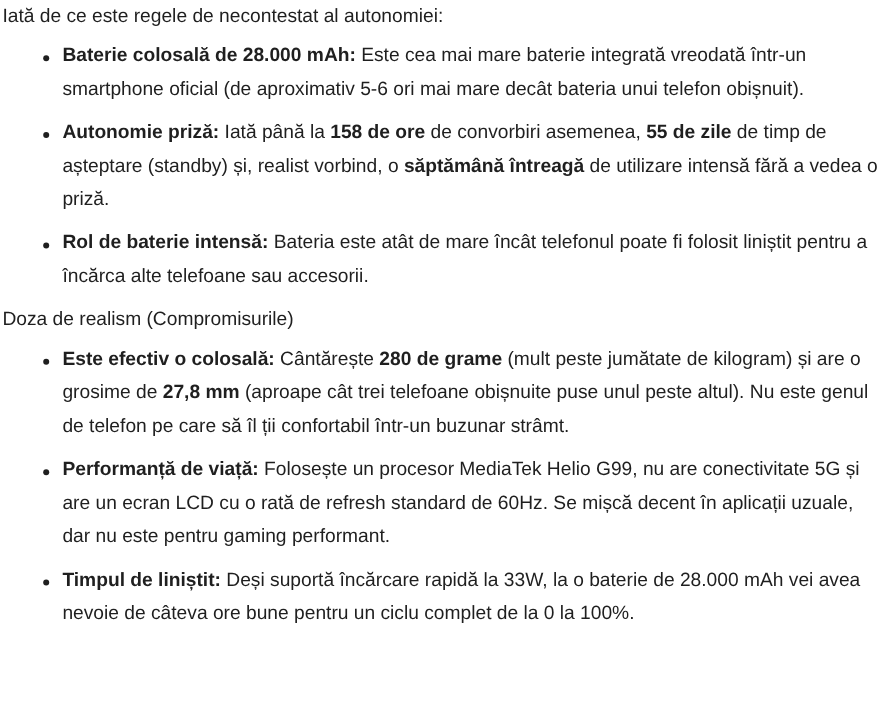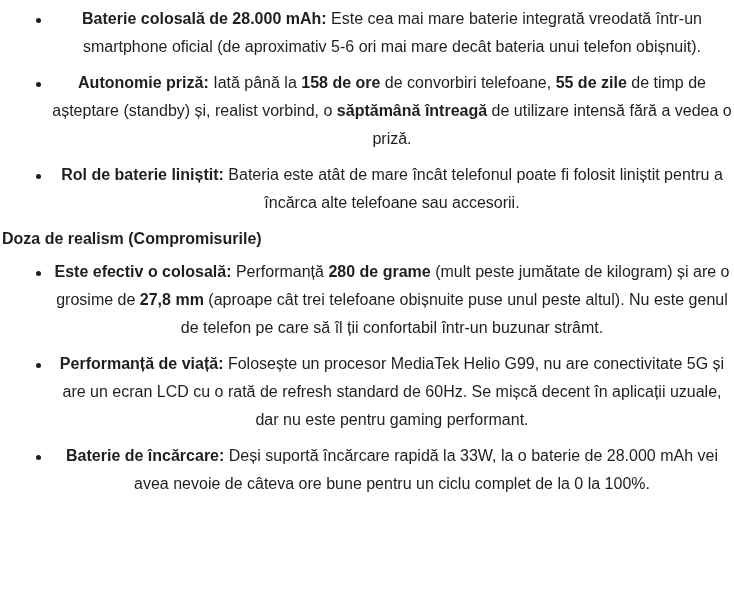--- a/index.html
+++ b/index.html
@@ -9,27 +9,26 @@
     overflow: hidden;
     background: #ffffff;
     color: #1f1f1f;
     font-family: "Liberation Sans", "DejaVu Sans", sans-serif;
     font-size: 16px;
     line-height: 28px;
     -webkit-font-smoothing: antialiased;
   }
   .content { padding: 0 2px; }
   p { margin: 0; }
-  p.heading { margin: 6px 0 2px 0; font-weight: 700; }
+  p.heading { margin: 6px 0 2px 0; font-weight: 400; }
   p.body-para { margin: 0 0 7px 0; }
   ul {
     list-style: none;
     margin: 5px 0 0 0;
     padding: 0 0 0 50px;
-    text-align: center;
   }
   li {
     position: relative;
     margin: 0 0 8px 0;
   }
   li .bullet-dot {
     position: absolute;
     left: -16px;
     top: 13px;
     width: 5px;
@@ -37,47 +36,48 @@
     border-radius: 50%;
     background: #1f1f1f;
   }
   strong { font-weight: 700; }
 </style>
 </head>
 <body>
 
 <div class="content">
 
+  <p>Iată de ce este regele de necontestat al autonomiei:</p>
 
   <ul>
     <li>
       <span class="bullet-dot"></span>
       <strong>Baterie colosală de 28.000 mAh:</strong><span> Este cea mai mare baterie integrată vreodată într-un smartphone oficial (de aproximativ 5-6 ori mai mare decât bateria unui telefon obișnuit).</span>
     </li>
     <li>
       <span class="bullet-dot"></span>
-      <strong>Autonomie priză:</strong><span> Iată până la </span><strong>158 de ore</strong><span> de convorbiri telefoane, </span><strong>55 de zile</strong><span> de timp de așteptare (standby) și, realist vorbind, o </span><strong>săptămână întreagă</strong><span> de utilizare intensă fără a vedea o priză.</span>
+      <strong>Autonomie priză:</strong><span> Iată până la </span><strong>158 de ore</strong><span> de convorbiri asemenea, </span><strong>55 de zile</strong><span> de timp de așteptare (standby) și, realist vorbind, o </span><strong>săptămână întreagă</strong><span> de utilizare intensă fără a vedea o priză.</span>
     </li>
     <li>
       <span class="bullet-dot"></span>
-      <strong>Rol de baterie liniștit:</strong><span> Bateria este atât de mare încât telefonul poate fi folosit liniștit pentru a încărca alte telefoane sau accesorii.</span>
+      <strong>Rol de baterie intensă:</strong><span> Bateria este atât de mare încât telefonul poate fi folosit liniștit pentru a încărca alte telefoane sau accesorii.</span>
     </li>
   </ul>
 
   <p class="heading">Doza de realism (Compromisurile)</p>
 
 
   <ul>
     <li>
       <span class="bullet-dot"></span>
-      <strong>Este efectiv o colosală:</strong><span> Performanță </span><strong>280 de grame</strong><span> (mult peste jumătate de kilogram) și are o grosime de </span><strong>27,8 mm</strong><span> (aproape cât trei telefoane obișnuite puse unul peste altul). Nu este genul de telefon pe care să îl ții confortabil într-un buzunar strâmt.</span>
+      <strong>Este efectiv o colosală:</strong><span> Cântărește </span><strong>280 de grame</strong><span> (mult peste jumătate de kilogram) și are o grosime de </span><strong>27,8 mm</strong><span> (aproape cât trei telefoane obișnuite puse unul peste altul). Nu este genul de telefon pe care să îl ții confortabil într-un buzunar strâmt.</span>
     </li>
     <li>
       <span class="bullet-dot"></span>
       <strong>Performanță de viață:</strong><span> Folosește un procesor MediaTek Helio G99, nu are conectivitate 5G și are un ecran LCD cu o rată de refresh standard de 60Hz. Se mișcă decent în aplicații uzuale, dar nu este pentru gaming performant.</span>
     </li>
     <li>
       <span class="bullet-dot"></span>
-      <strong>Baterie de încărcare:</strong><span> Deși suportă încărcare rapidă la 33W, la o baterie de 28.000 mAh vei avea nevoie de câteva ore bune pentru un ciclu complet de la 0 la 100%.</span>
+      <strong>Timpul de liniștit:</strong><span> Deși suportă încărcare rapidă la 33W, la o baterie de 28.000 mAh vei avea nevoie de câteva ore bune pentru un ciclu complet de la 0 la 100%.</span>
     </li>
   </ul>
 
 </div>
 
 </body></html>

